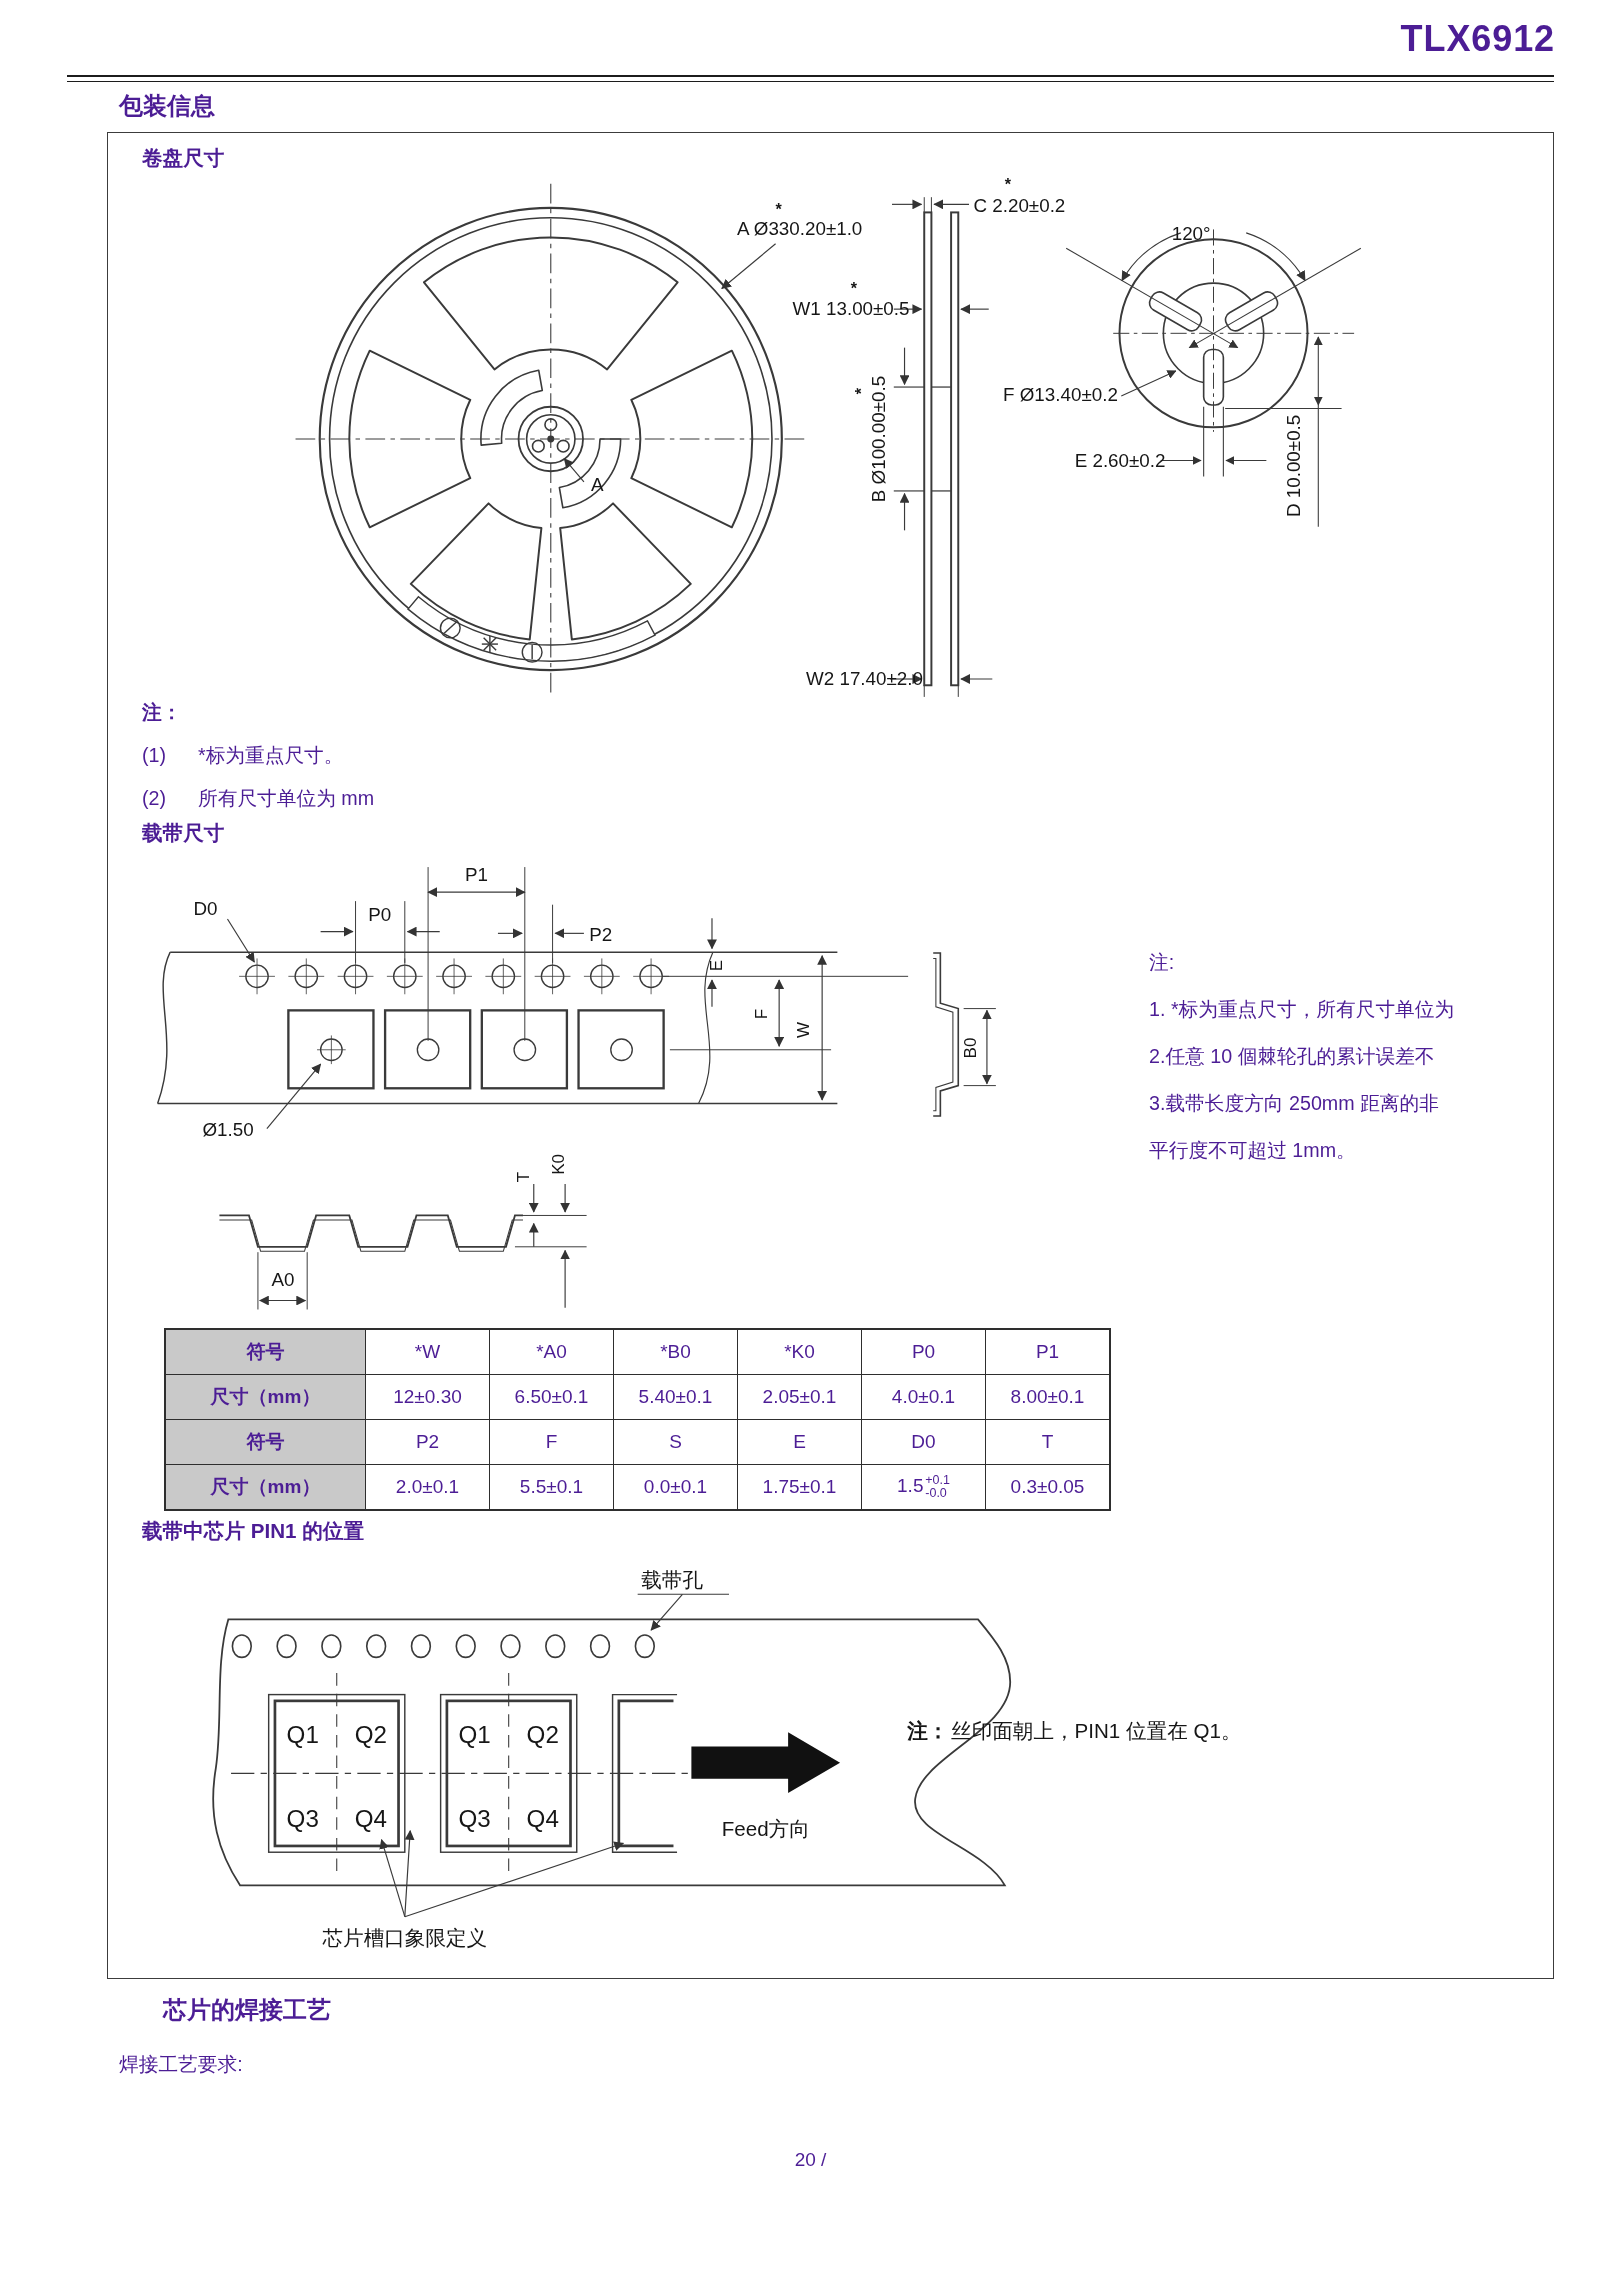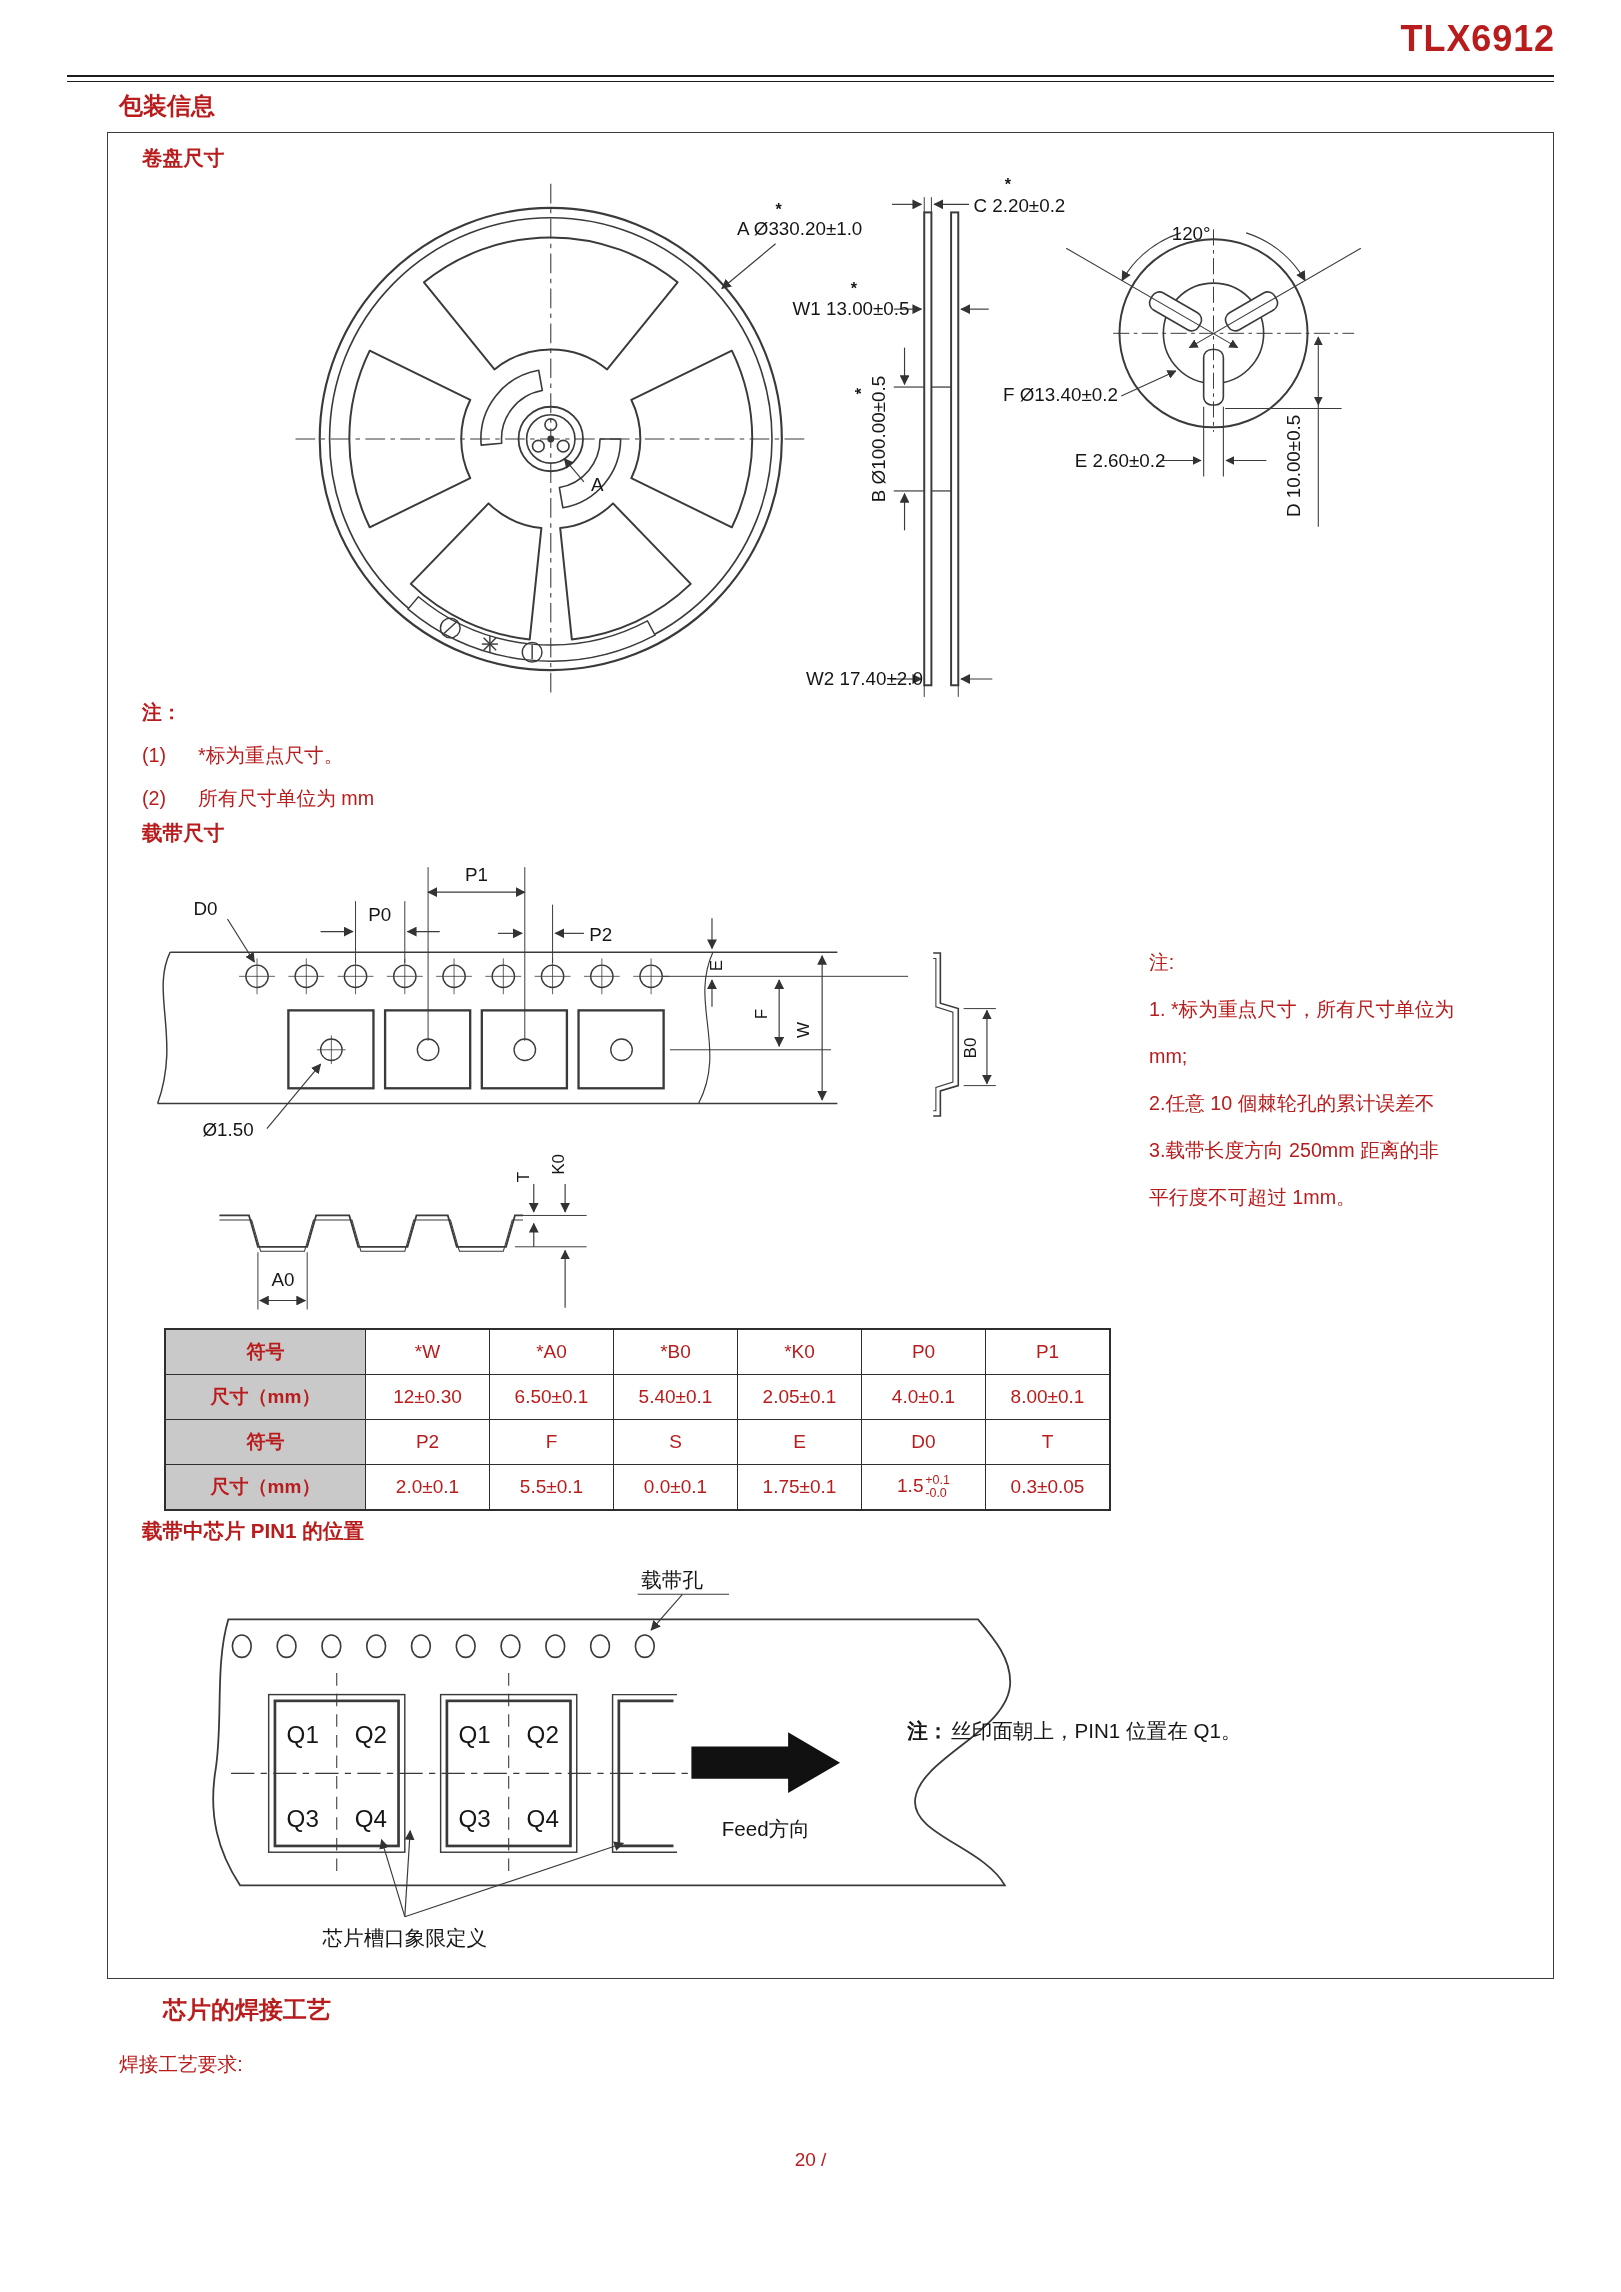--- a/index.html
+++ b/index.html
@@ -1,16 +1,16 @@
 <!DOCTYPE html>
 <html style="font-size:14.3px"><head>
 <meta charset="utf-8">
 <style>
   html,body{margin:0;padding:0;background:#e8e8e8;}
-  .page{position:relative;width:1621px;height:2293px;background:#ffffff;font-family:"Liberation Sans",sans-serif;color:#b91c1c;overflow:hidden;}
+  .page{position:relative;width:1621px;height:2293px;background:#ffffff;font-family:"Liberation Sans",sans-serif;color:#4c1d95;overflow:hidden;}
   .abs{position:absolute;}
   .doc-title{top:18px;right:66px;font-size:36px;font-weight:bold;letter-spacing:0.9px;}
   .hrule{top:75px;left:67px;width:1487px;height:3.6px;border-top:2.7px solid #1c1c1c;border-bottom:1.8px solid #1c1c1c;}
   .h1{left:119px;top:90px;font-size:24px;font-weight:bold;}
   .outer-box{left:107px;top:132px;width:1445px;height:1845px;border:1.8px solid #3c3c3c;}
   .sub{font-size:20.6px;font-weight:bold;}
   .sub-reel{left:142px;top:144px;}
   .notes-left{left:142px;top:691px;font-size:19.7px;line-height:43px;}
   .notes-left .t{font-weight:bold;}
   .notes-left .num{display:inline-block;width:56px;}
@@ -50,21 +50,20 @@
     <div class="t">注：</div>
     <div><span class="num">(1)</span><span>*标为重点尺寸。</span></div>
     <div><span class="num">(2)</span><span>所有尺寸单位为 mm</span></div>
   </div>
 
   <div class="abs sub sub-tape" style="top:819px;">载带尺寸</div>
 
   <div class="abs notes-right">
     <div>注:</div>
     <div>1. *标为重点尺寸，所有尺寸单位为</div>
-    <div>mm;</div>
     <div>2.任意 10 個棘轮孔的累计误差不</div>
     <div>3.载带长度方向 250mm 距离的非</div>
     <div>平行度不可超过 1mm。</div>
   </div>
 
   <table class="abs dim-table">
     <tbody>
         <tr>
       <td class="rowlab">符号</td>
       <td class="c">*W</td>

